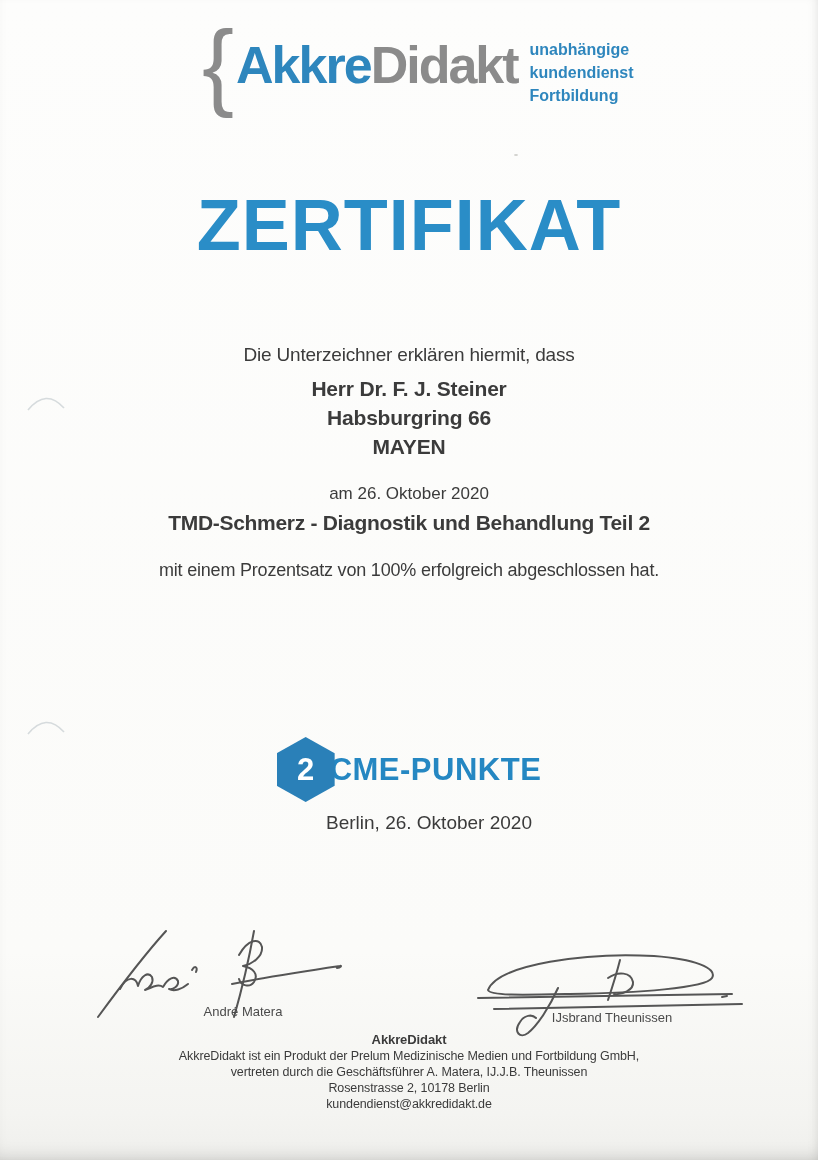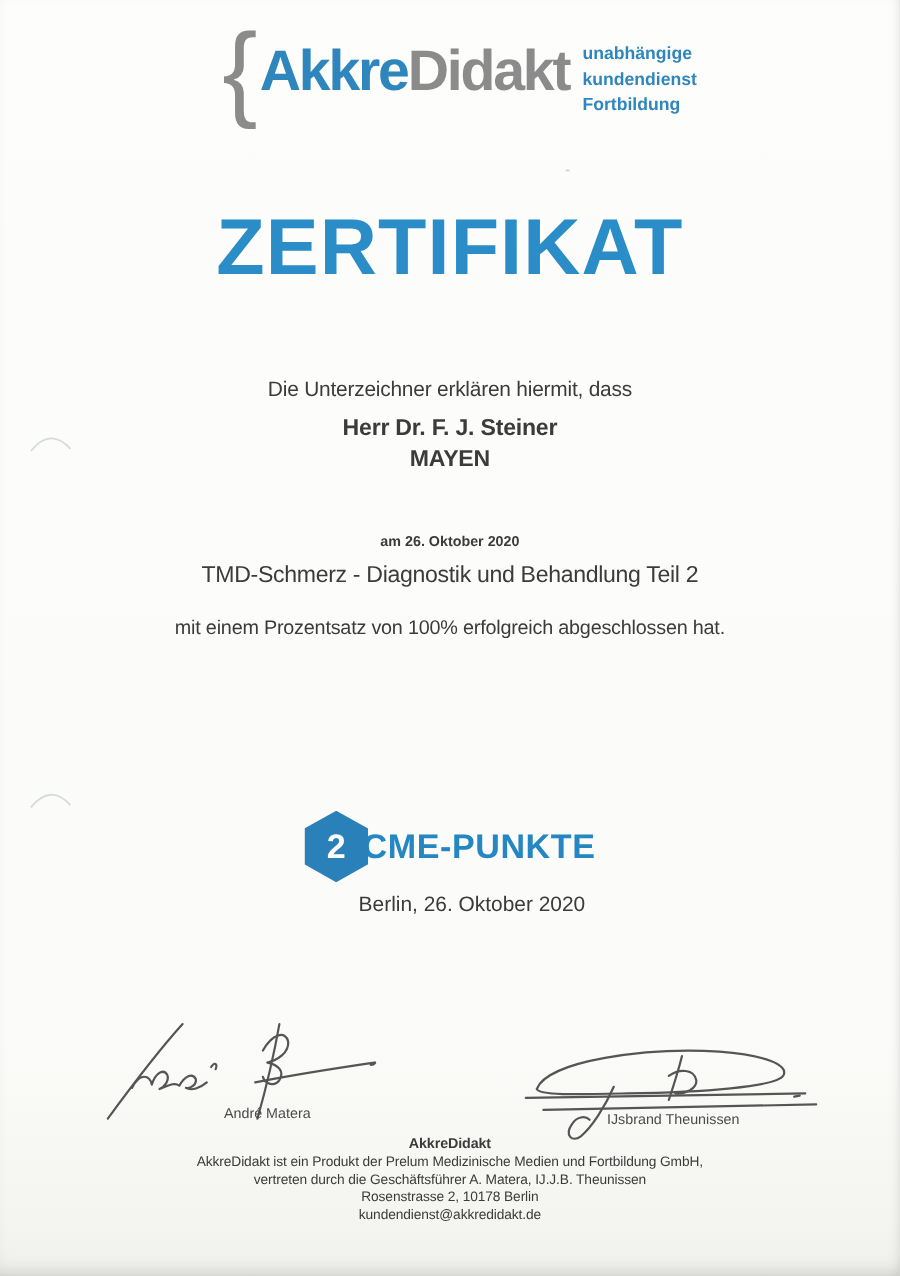--- a/index.html
+++ b/index.html
@@ -23,22 +23,22 @@
   .logo-akkre{color:#2e86bd;}
   .logo-didakt{color:#8b8b8b;}
   .logo-tagline{margin-left:12px;padding-top:14px;font-size:16px;font-weight:700;color:#2e86bd;line-height:23px;white-space:nowrap;}
 
   
   .cert-title{top:184px;font-size:72px;font-weight:700;letter-spacing:1px;color:#2a8dc7;}
 
   
   .intro{top:344px;font-size:19px;letter-spacing:-.2px;}
   .recipient{top:374px;font-size:21px;font-weight:700;line-height:29px;letter-spacing:-.2px;}
-  .date-line{top:484px;font-size:13px;font-weight:bold;}
-  .course{top:511px;font-size:21px;font-weight:400;letter-spacing:-.3px;}
+  .date-line{top:484px;font-size:17px;}
+  .course{top:511px;font-size:21px;font-weight:700;letter-spacing:-.3px;}
   .result{top:560px;font-size:18px;letter-spacing:-.2px;}
   .accreditation{top:599px;left:49px;width:720px;text-align:center;font-size:17px;line-height:27px;letter-spacing:-.2px;}
 
   
   .badge{top:737px;left:0;width:100%;display:flex;justify-content:center;align-items:center;}
   .hexagon{
     width:58px;height:65px;flex:0 0 58px;
     background:#2a80b8;
     clip-path:polygon(50% 0,100% 25%,100% 75%,50% 100%,0 75%,0 25%);
     display:flex;align-items:center;justify-content:center;
@@ -80,20 +80,21 @@
   </div>
 
   <div class="abs speck" style="left:514px;top:154px;"></div>
 
   <div class="abs cen cert-title">ZERTIFIKAT</div>
 
   <div class="abs cen intro">Die Unterzeichner erklären hiermit, dass</div>
 
   <div class="abs cen recipient">
     <div>Herr Dr. F. J. Steiner</div>
+    <div>Habsburgring 66</div>
     <div>MAYEN</div>
   </div>
 
   <div class="abs cen date-line">am 26. Oktober 2020</div>
   <div class="abs cen course">TMD-Schmerz - Diagnostik und Behandlung Teil 2</div>
   <div class="abs cen result">mit einem Prozentsatz von 100% erfolgreich abgeschlossen hat.</div>
 
   <svg class="abs arc-artifact" style="left:26px;top:392px;" width="40" height="22">
     <path d="M2,18 Q20,-4 38,16"></path>
   </svg>

